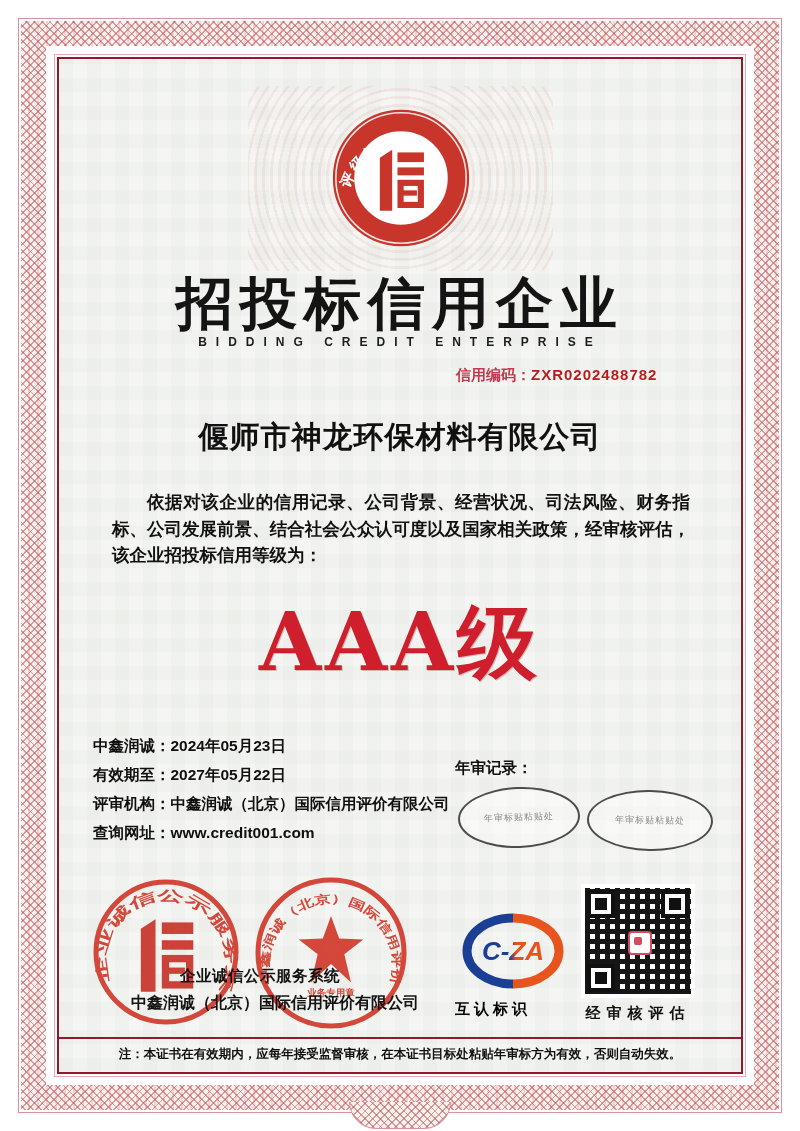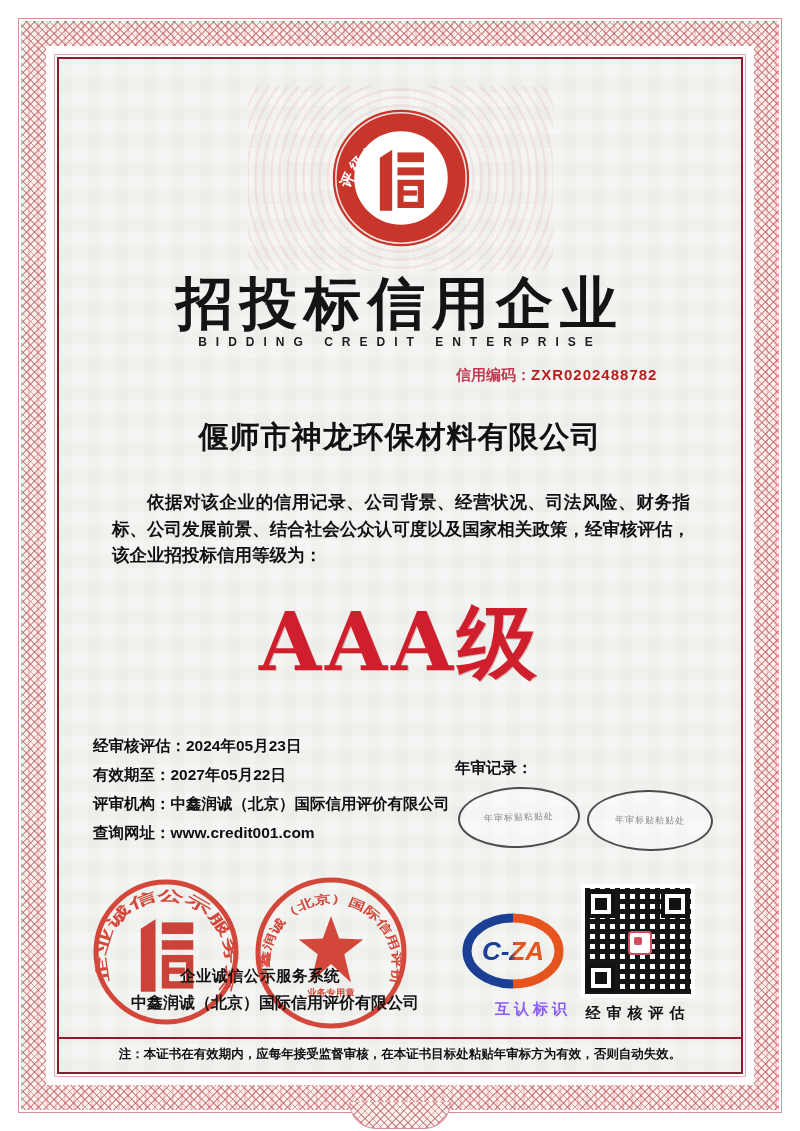--- a/index.html
+++ b/index.html
@@ -59,22 +59,22 @@
   .sticker.s1{left:458px;top:787px;width:118px;height:57px;transform:rotate(-2deg);}
   .sticker.s2{left:587px;top:790px;width:122px;height:57px;transform:rotate(1deg);}
   
   .stamp{z-index:6;opacity:.93;}
   .stamp.left{left:90px;top:876px;width:152px;height:152px;}
   .stamp.right{left:252px;top:874px;width:158px;height:158px;}
   .orgline{z-index:7;font-weight:bold;color:#131313;text-align:center;}
   .orgline.l1{left:150px;top:966px;width:220px;font-size:15.5px;letter-spacing:.5px;}
   .orgline.l2{left:110px;top:993px;width:330px;font-size:16px;}
   .cza{left:461px;top:912px;width:104px;height:78px;}
-  .cza-label{left:455px;top:1000px;width:116px;text-align:right;font-size:15px;
-             font-weight:bold;letter-spacing:4px;color:#8b5cf6;}
+  .cza-label{left:455px;top:1000px;width:116px;text-align:left;font-size:15px;
+             font-weight:bold;letter-spacing:4px;color:#000000;}
   .qr{left:585px;top:888px;width:106px;height:106px;background:#fff;
     background-image:
       repeating-linear-gradient(90deg,#161616 0 5px, transparent 5px 10px),
       repeating-linear-gradient(0deg,#161616 0 5px, #fff 5px 10px);
     outline:4px solid #fff;}
   .qr .finder{position:absolute;width:20px;height:20px;border:4px solid #111;background:#fff;}
   .qr .finder::after{content:"";position:absolute;left:4px;top:4px;width:12px;height:12px;background:#111;}
   .qr .f-tl{left:2px;top:2px;} .qr .f-tr{right:2px;top:2px;} .qr .f-bl{left:2px;bottom:2px;}
   .qr .qlogo{position:absolute;left:43px;top:43px;width:20px;height:20px;background:#fff;
     border:2px solid #d24b5e;border-radius:4px;}
@@ -125,21 +125,21 @@
   <div class="abs ctr title">招投标信用企业</div>
   <div class="abs ctr subtitle">BIDDING CREDIT ENTERPRISE</div>
   <div class="abs credit-line"><span>信用编码：</span><span class="code">ZXR0202488782</span></div>
 
   <div class="abs ctr company">偃师市神龙环保材料有限公司</div>
 
   <div class="abs ctr grade">AAA级</div>
   <div class="abs statement">依据对该企业的信用记录、公司背景、经营状况、司法风险、财务指标、公司发展前景、结合社会公众认可度以及国家相关政策，经审核评估，该企业招投标信用等级为：</div>
 
   <div class="abs details">
-    <div class="row"><span>经审核评估：</span><span>2024年05月23日</span></div>
+    <div class="row"><span>中鑫润诚：</span><span>2024年05月23日</span></div>
     <div class="row"><span>有效期至：</span><span>2027年05月22日</span></div>
     <div class="row"><span>评审机构：</span><span>中鑫润诚（北京）国际信用评价有限公司</span></div>
     <div class="row"><span>查询网址：</span><span>www.credit001.com</span></div>
   </div>
 
   <div class="abs annual-label">年审记录：</div>
   <div class="abs sticker s1">
       <span>年审标贴粘贴处</span>
     </div>
   <div class="abs sticker s2">

